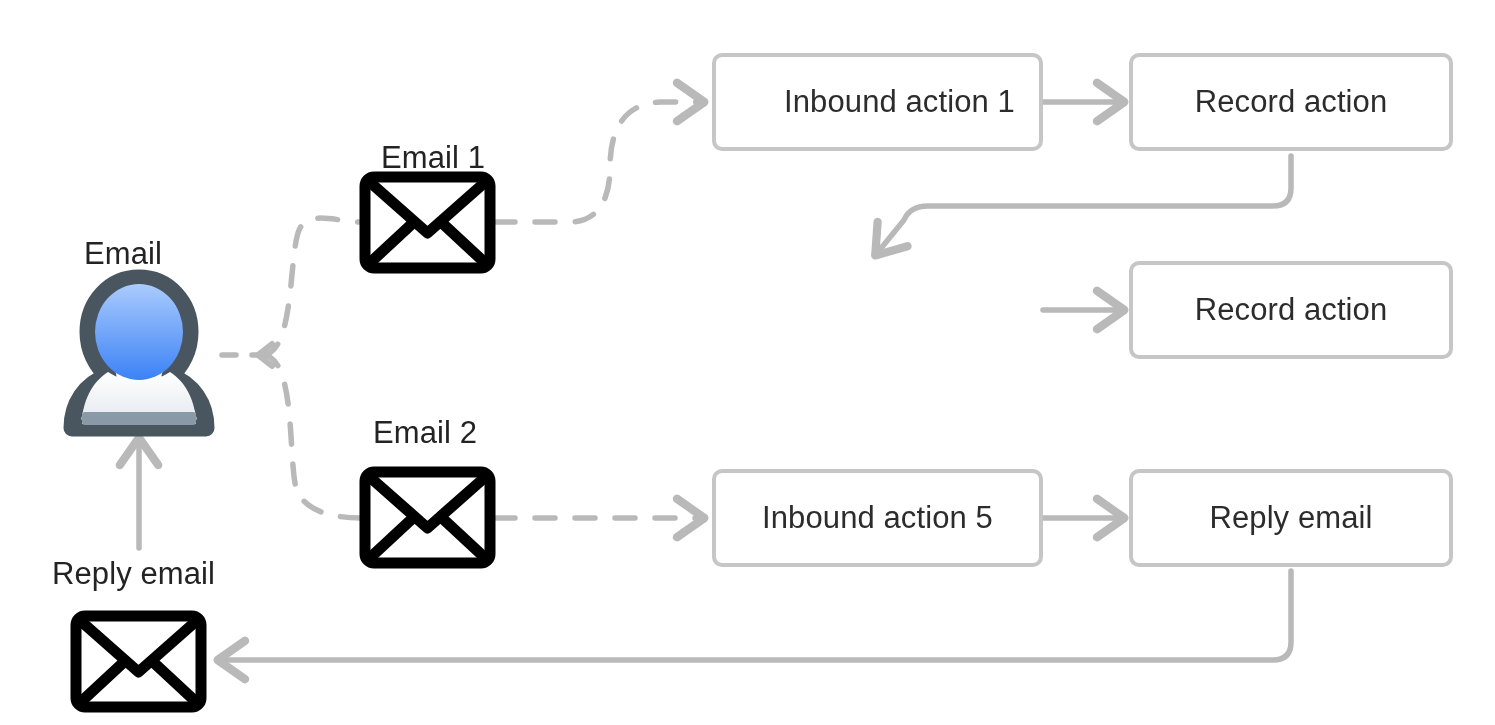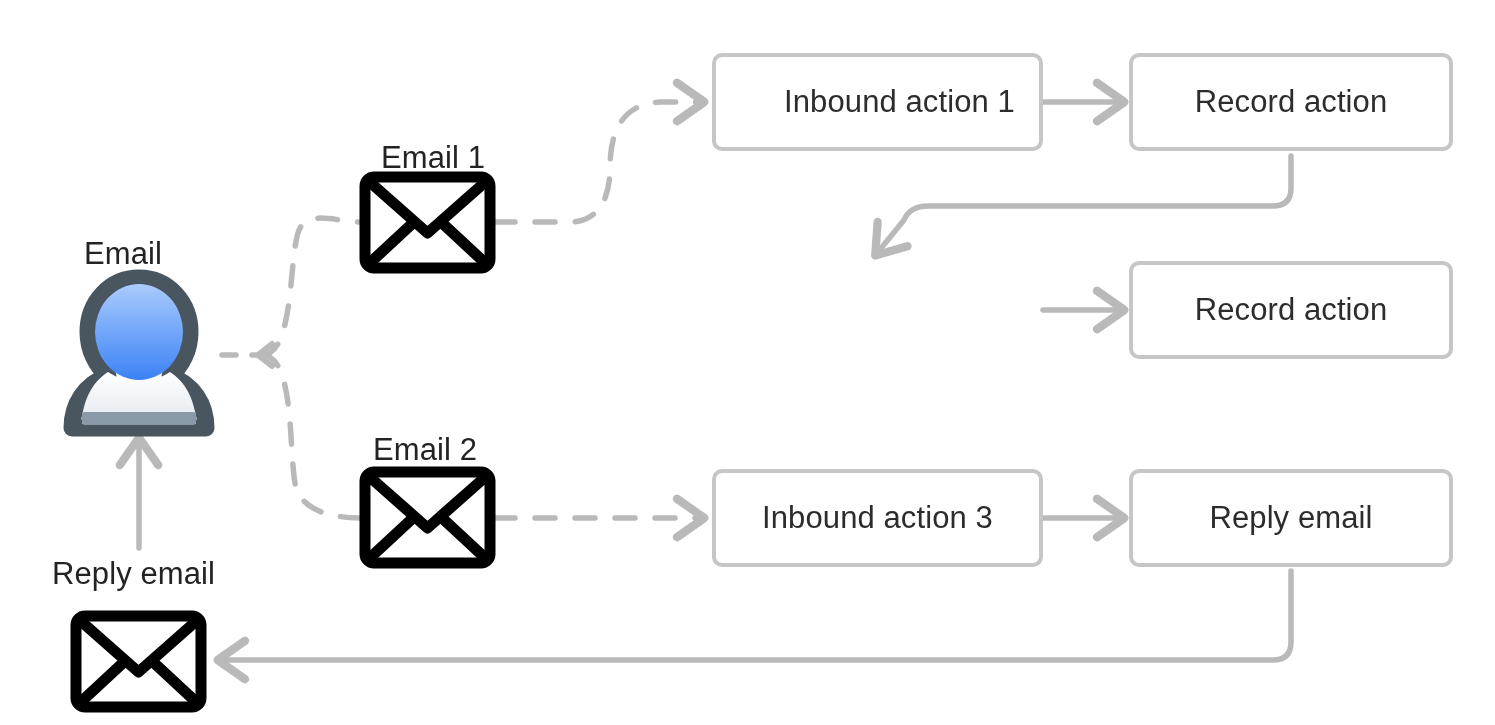--- a/index.html
+++ b/index.html
@@ -131,38 +131,38 @@
       <rect x="76" y="616" width="125" height="91" rx="9" fill="#ffffff" stroke="#000000" stroke-width="11"></rect>
       <path d="M83,623 L138.5,672 L194,623" fill="none" stroke="#000000" stroke-width="11" stroke-linejoin="round" stroke-linecap="round"></path>
       <path d="M83,700 L125,661 M194,700 L152,661" fill="none" stroke="#000000" stroke-width="11" stroke-linecap="round"></path>
     </g>
   </svg>
 
   <div class="caption" style="left:84px; top:236px;">Email</div>
 
   <div class="caption" style="left:381px; top:120px;margin-top:20px;">Email 1</div>
 
-  <div class="caption" style="left:373px; top:432px;">Email 2</div>
+  <div class="caption" style="left:373px; top:415px;">Email 2</div>
 
   <div class="caption" style="left:52px; top:556px;">Reply email</div>
 
   <div class="node-box" style="left:712px; top:53px; width:331px; height:98px;padding-left:44px;">
     <span class="node-box-label">Inbound action 1</span>
   </div>
 
   <div class="node-box" style="left:1129px; top:53px; width:324px; height:98px;">
     <span class="node-box-label">Record action</span>
   </div>
 
 
   <div class="node-box" style="left:1129px; top:261px; width:324px; height:98px;">
     <span class="node-box-label">Record action</span>
   </div>
 
   <div class="node-box" style="left:712px; top:469px; width:331px; height:98px;">
-    <span class="node-box-label">Inbound action 3</span>
+    <span class="node-box-label">Inbound action 5</span>
   </div>
 
   <div class="node-box" style="left:1129px; top:469px; width:324px; height:98px;">
     <span class="node-box-label">Reply email</span>
   </div>
 
 </div>
 
 </body></html>

